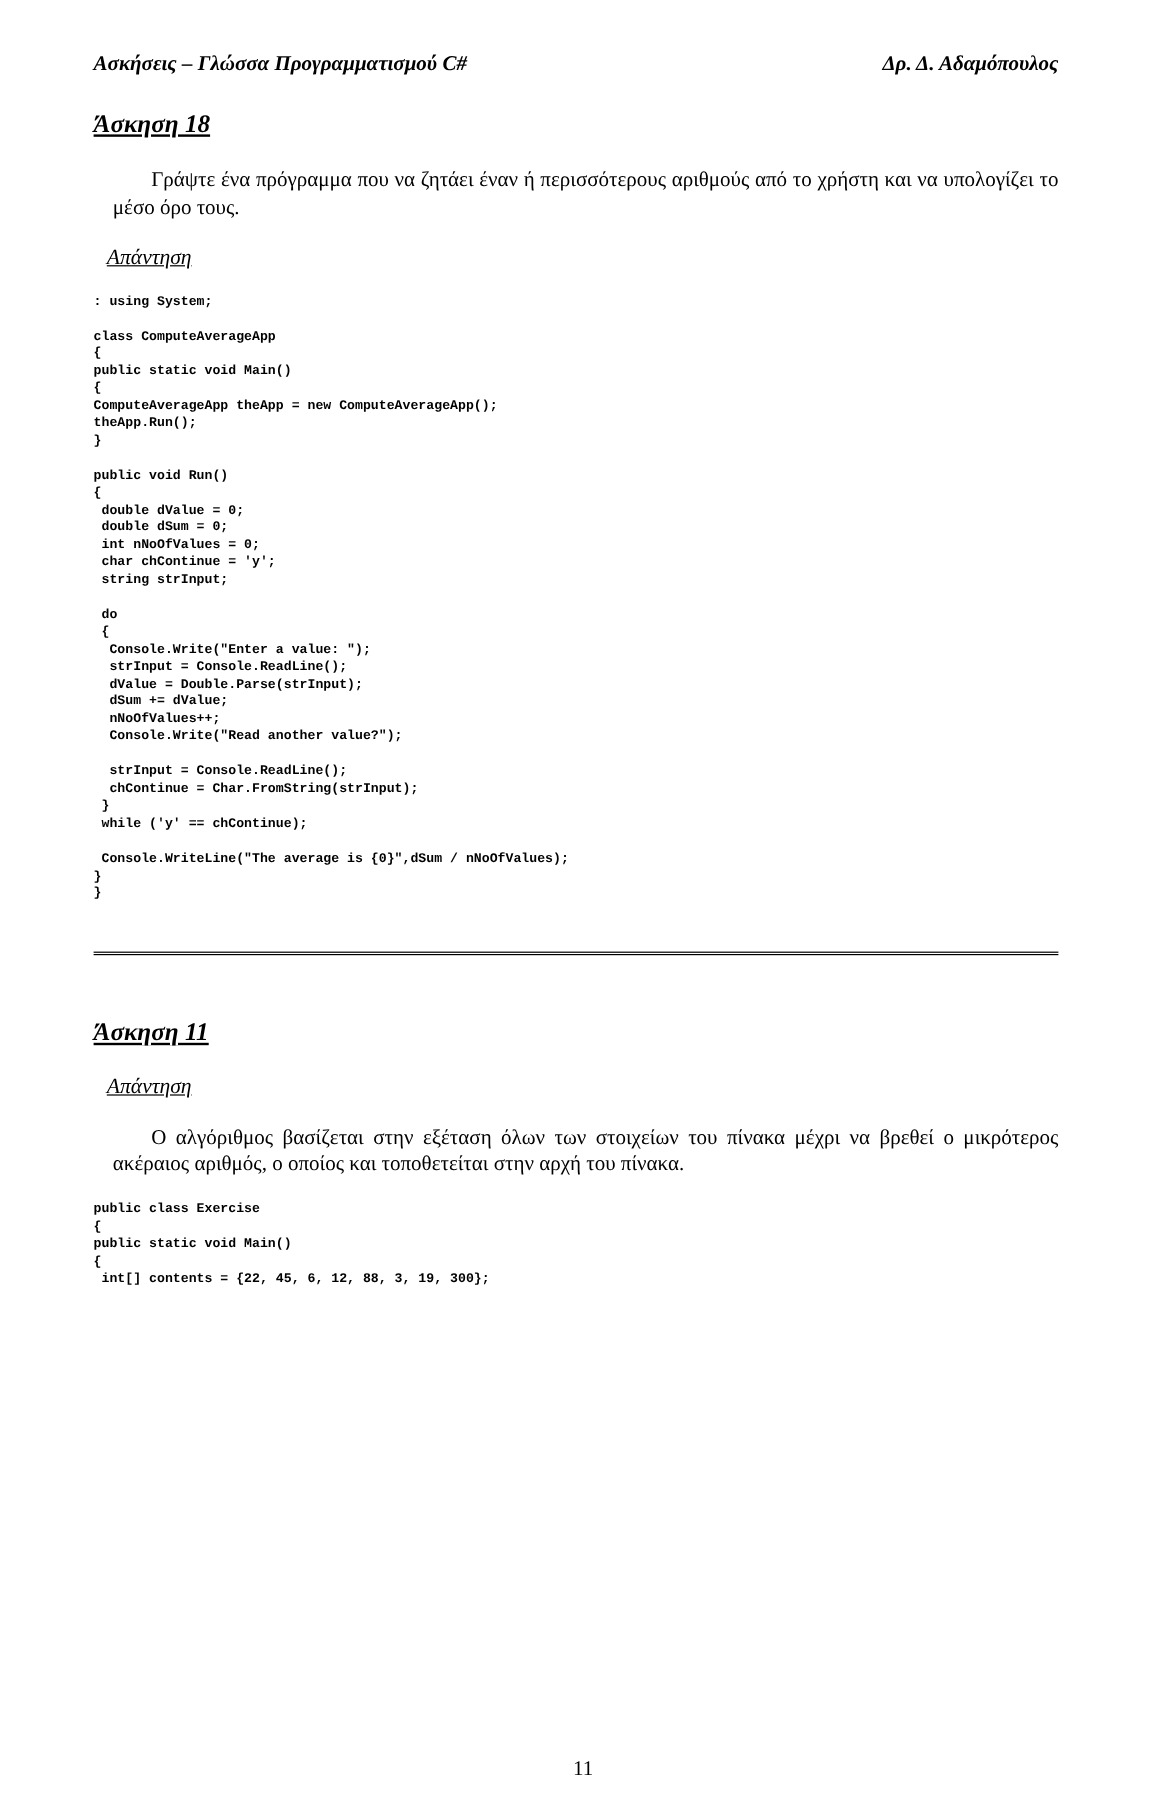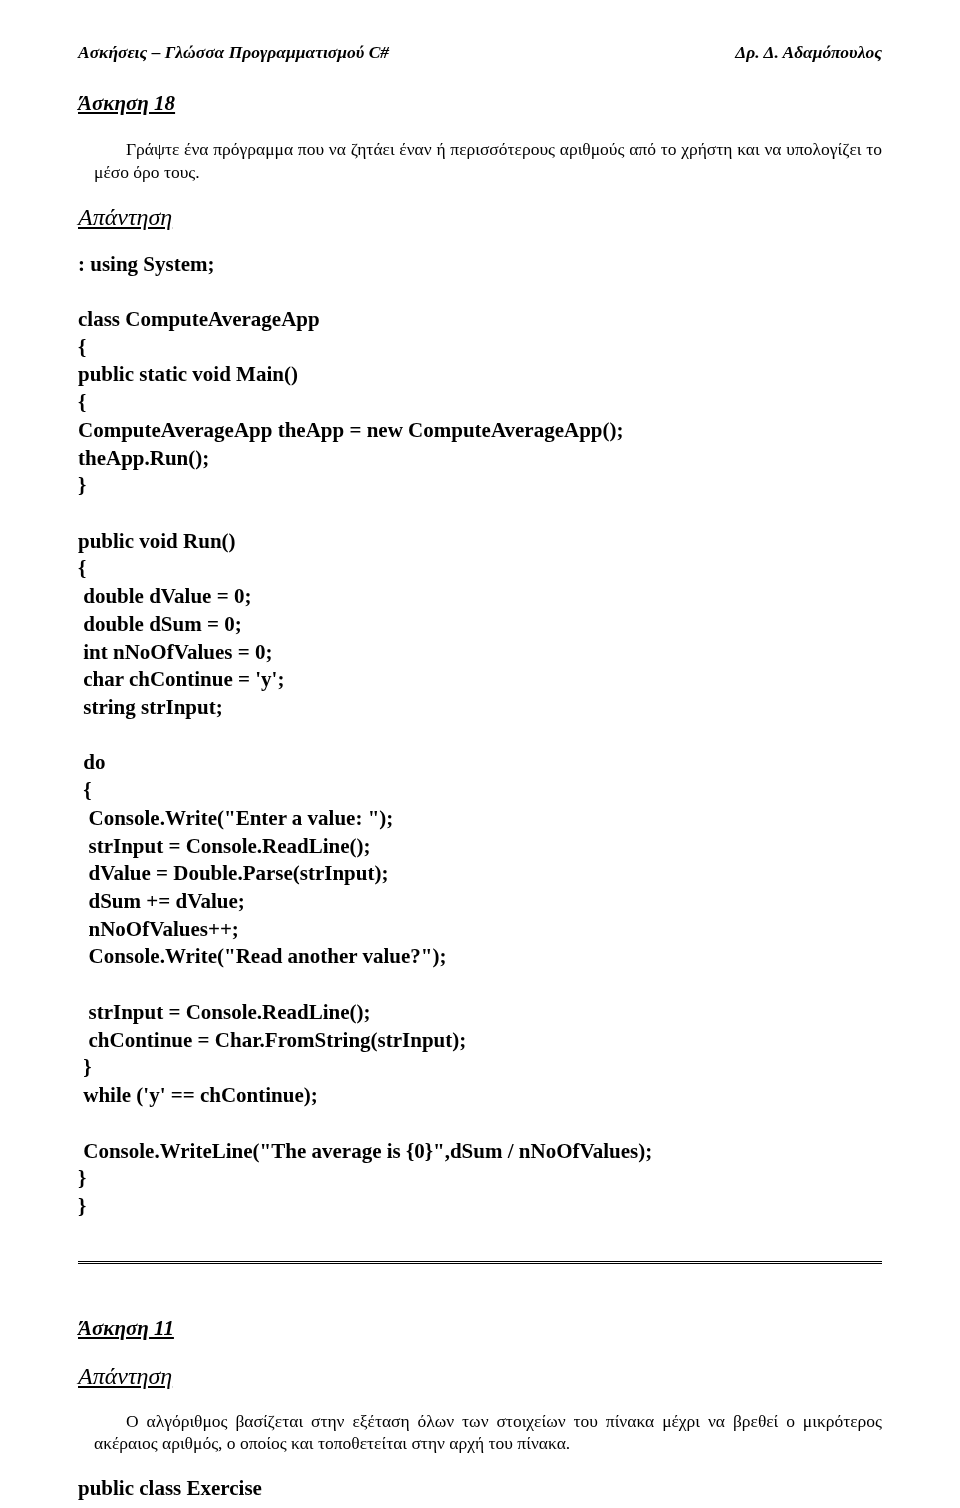--- a/index.html
+++ b/index.html
@@ -39,27 +39,27 @@
     line-height: 1.3;
     margin: 0 0 20px 16px;
     text-align: justify;
   }
   .body-text.indent {
     text-indent: 32px;
   }
   .answer-label {
     font-style: italic;
     text-decoration: underline;
-    font-size: 24px;
-    margin: 0 0 20px 0;
+    font-size: 18px;
+    margin: 0 0 20px 11px;
   }
   .code {
-    font-family: Liberation Serif, serif;
+    font-family: Liberation Mono, monospace;
     font-weight: bold;
-    font-size: 21px;
+    font-size: 11px;
     line-height: 1.32;
     white-space: pre;
     margin: 0 0 14px 0;
   }
   .double-rule {
     border: none;
     border-top: 3px double #000;
     margin: 40px 0 52px 0;
   }
   .page-num {
@@ -130,16 +130,16 @@
 
 
   <p class="answer-label">Απάντηση</p>
 
   <p class="body-text indent">Ο αλγόριθμος βασίζεται στην εξέταση όλων των στοιχείων του πίνακα μέχρι να βρεθεί ο μικρότερος ακέραιος αριθμός, ο οποίος και τοποθετείται στην αρχή του πίνακα.</p>
 
   <pre class="code">public class Exercise
 {
 public static void Main()
 {
- int[] contents = {22, 45, 6, 12, 88, 3, 19, 400};</pre>
+ int[] contents = {22, 45, 6, 12, 88, 3, 19, 300};</pre>
 
   <div class="page-num">11</div>
 </div>
 
 </body></html>

